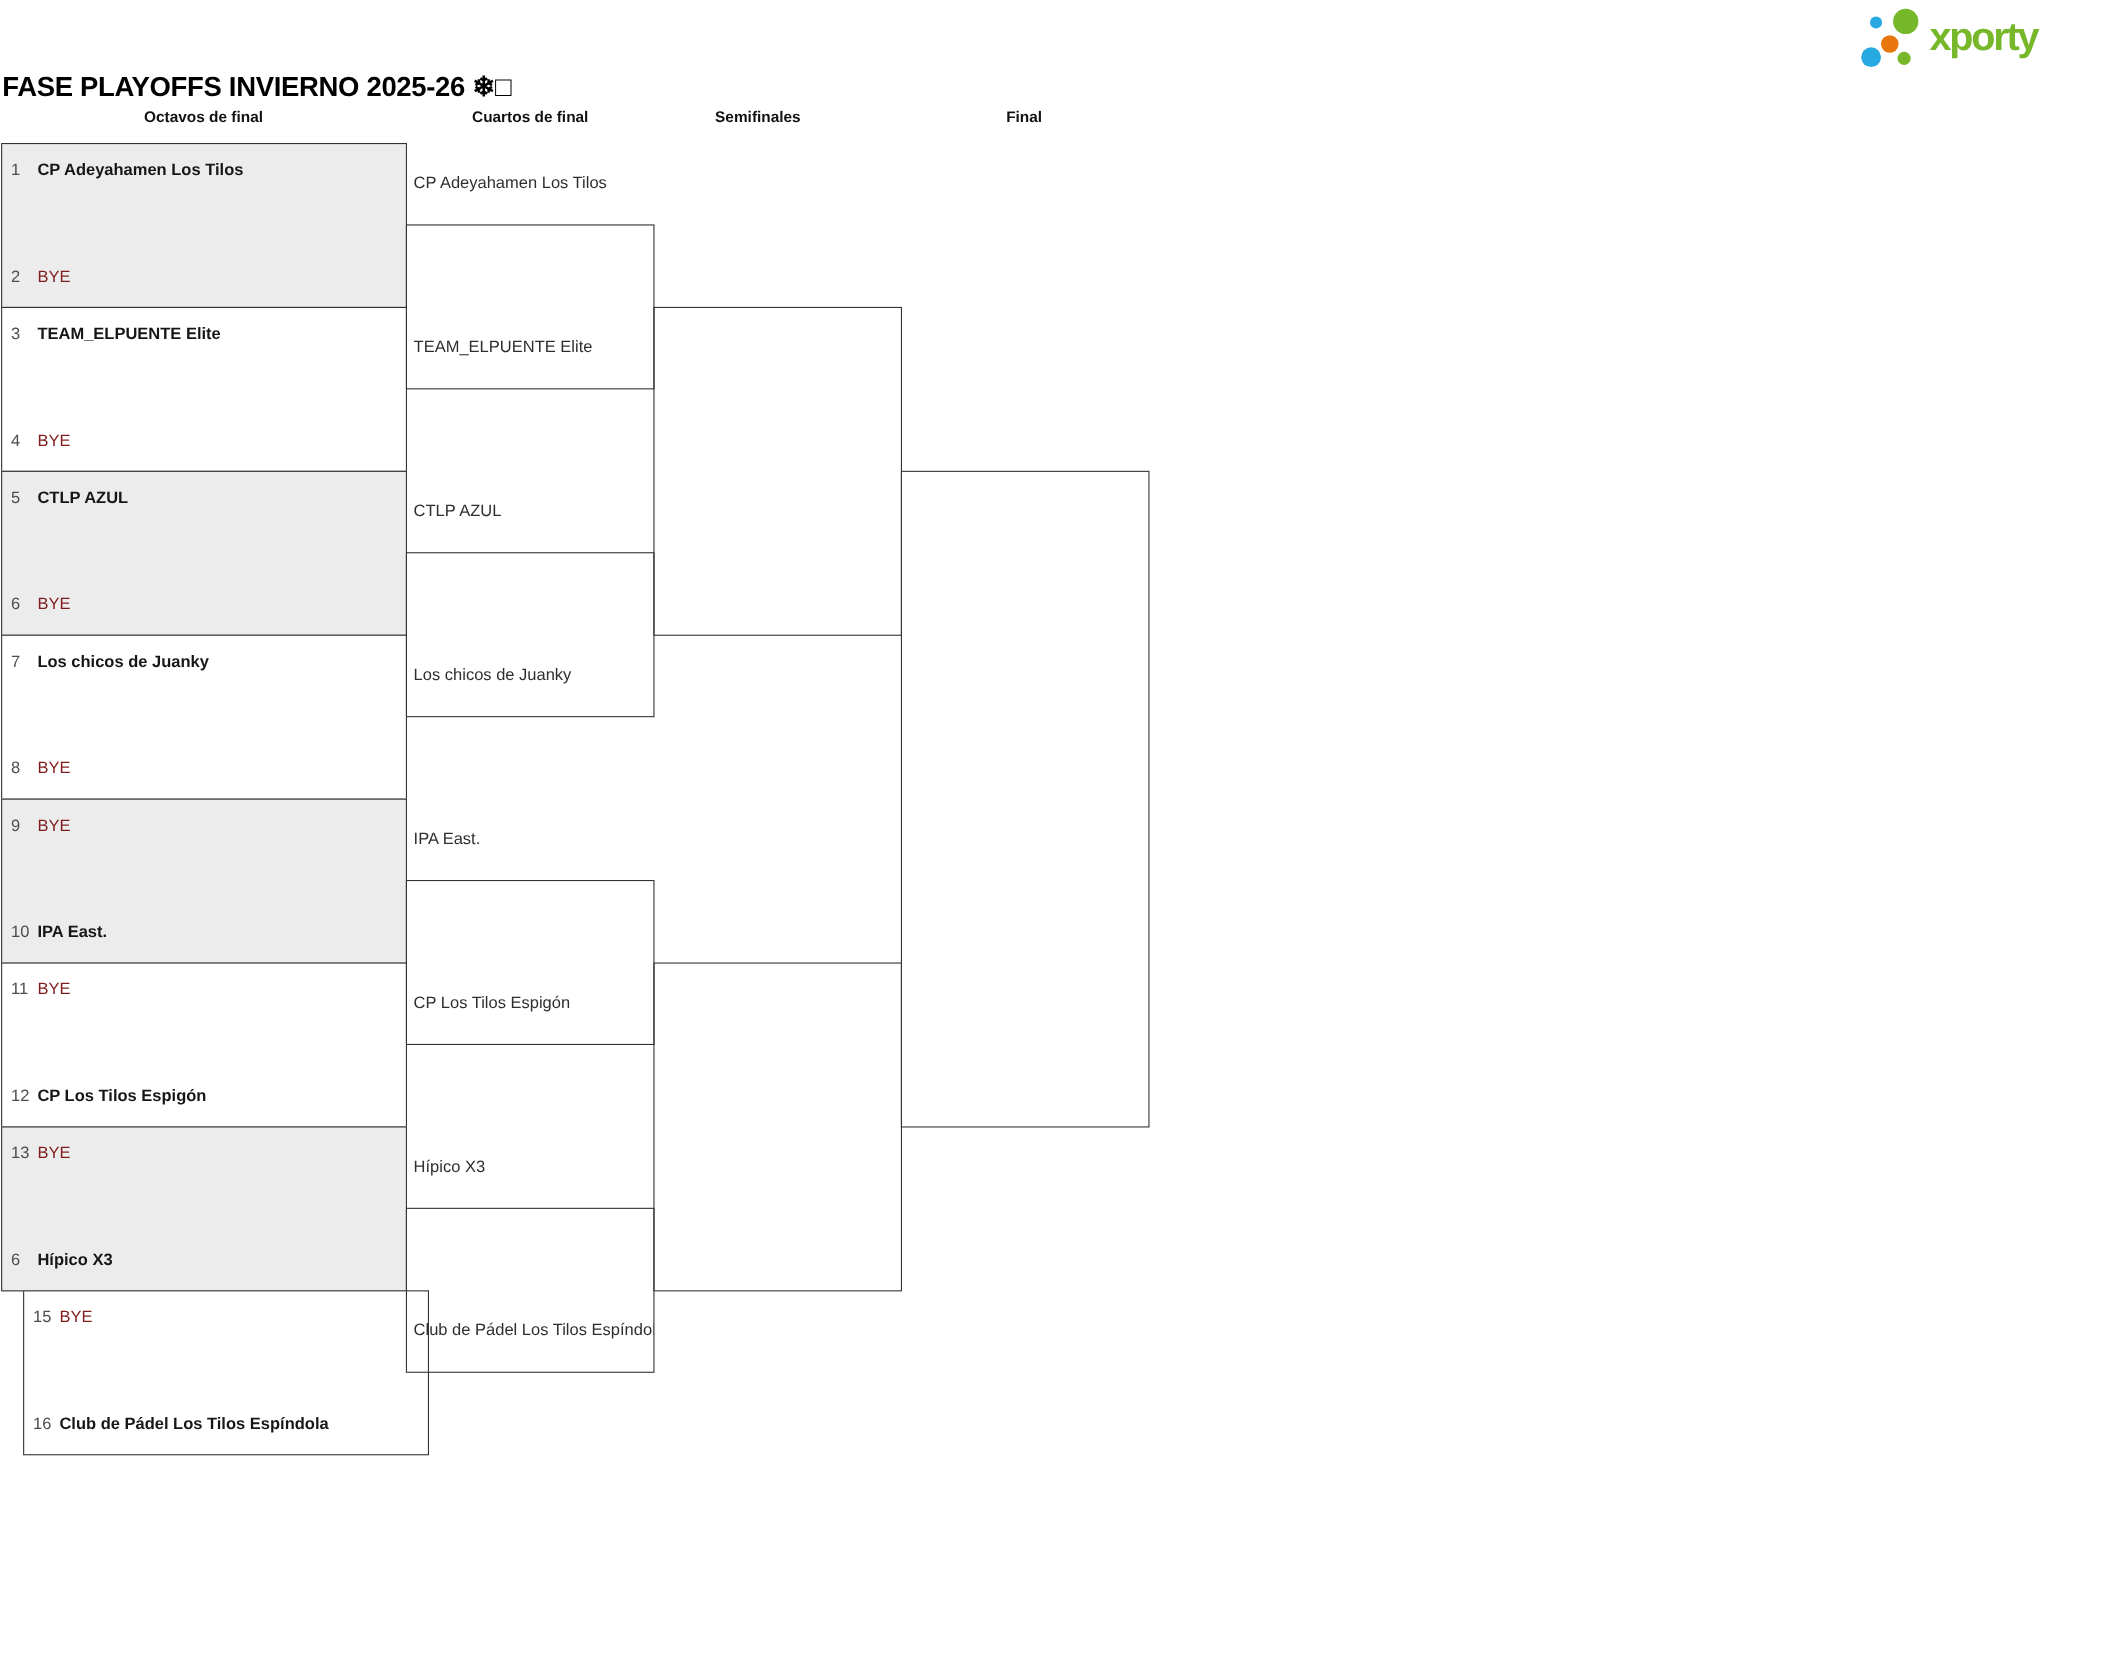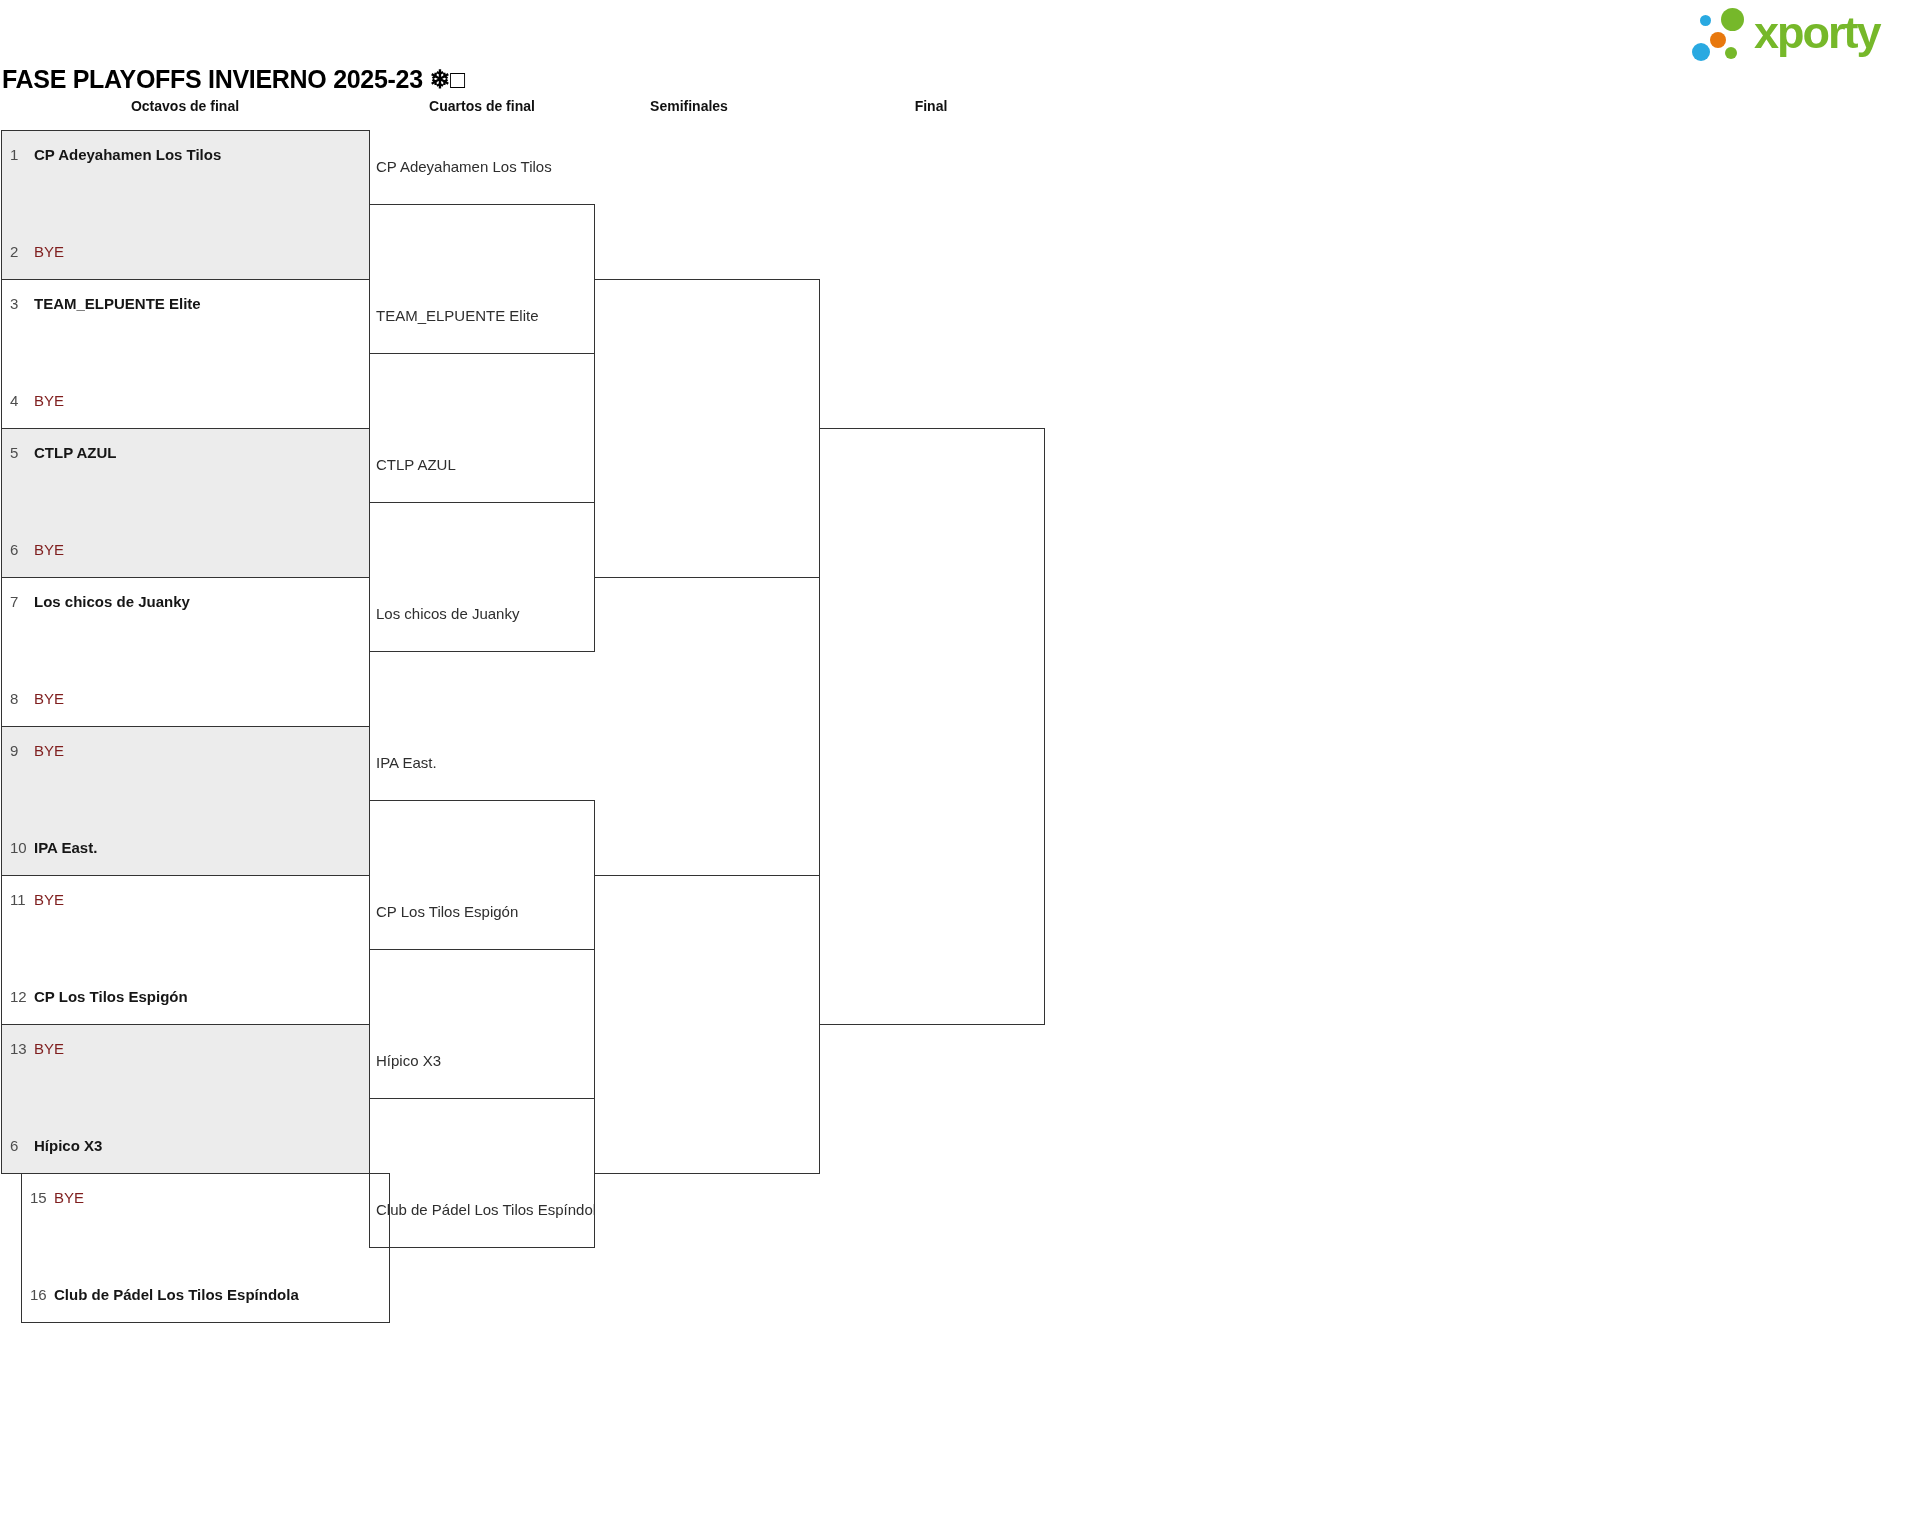--- a/index.html
+++ b/index.html
@@ -11,21 +11,21 @@
          font-weight:700;color:#000;letter-spacing:-0.3px;white-space:pre;}
 
   
   .logo{position:absolute;left:1690px;top:0;width:230px;height:70px;cursor:pointer;}
   .dot{position:absolute;border-radius:50%;}
   .d1{left:10px;top:15px;width:11px;height:11px;background:#29a9e1;}
   .d2{left:31px;top:8px;width:23px;height:23px;background:#76b82a;}
   .d3{left:20px;top:32px;width:16px;height:16px;background:#e8780d;}
   .d4{left:2px;top:43px;width:18px;height:18px;background:#29a9e1;}
   .d5{left:35px;top:47px;width:12px;height:12px;background:#76b82a;}
-  .logo-text{position:absolute;left:64px;top:2px;font-size:45px;line-height:62px;
+  .logo-text{position:absolute;left:64px;top:2px;font-size:36px;line-height:62px;
              font-weight:800;letter-spacing:-2px;color:#76b82a;}
 
   
   .round-h{position:absolute;top:98px;transform:translateX(-50%);font-size:14px;
            font-weight:600;color:#111;white-space:nowrap;}
   .h0{left:185px;} .h1{left:482px;} .h2{left:689px;} .h3{left:931px;}
 
   
   .match{position:absolute;left:1px;width:369px;height:150px;border:1px solid #333;
          box-sizing:border-box;background:#fff;display:flex;flex-direction:column;
@@ -54,21 +54,21 @@
           color:#2e2e2e;white-space:nowrap;overflow:hidden;}
   .q0{top:158px;} .q1{top:307px;} .q2{top:456px;} .q3{top:605px;}
   .q4{top:754px;} .q5{top:903px;} .q6{top:1052px;} .q7{top:1201px;}
 </style>
 </head>
 <body>
 
 <div class="page">
 
   <div class="title">
-    <div>FASE PLAYOFFS INVIERNO 2025-23 ❄□</div>
+    <div>FASE PLAYOFFS INVIERNO 2025-26 ❄□</div>
     <div>PREVIAS. 4° Masculina</div>
   </div>
 
   <div class="logo">
     <span class="dot d1"></span>
     <span class="dot d2"></span>
     <span class="dot d3"></span>
     <span class="dot d4"></span>
     <span class="dot d5"></span>
     <span class="logo-text">xporty</span>

